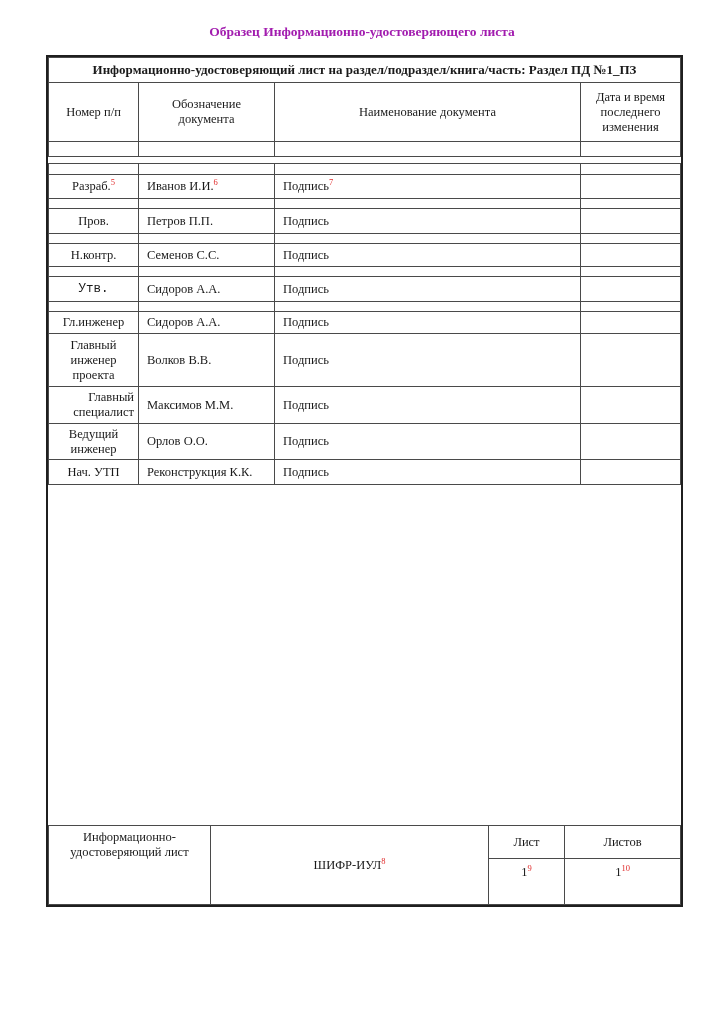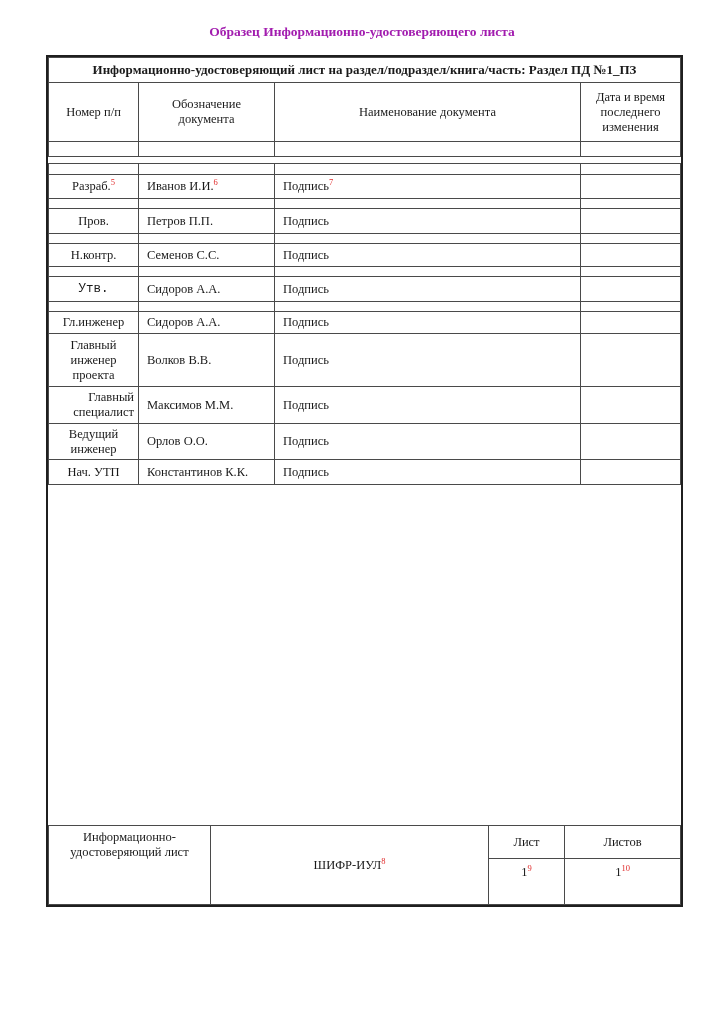--- a/index.html
+++ b/index.html
@@ -151,21 +151,21 @@
           <td></td>
         </tr>
         <tr>
           <td style="height: 33px;"><span>Ведущий инженер</span></td>
           <td class="left"><span>Орлов О.О.</span></td>
           <td class="left"><span>Подпись</span></td>
           <td></td>
         </tr>
         <tr>
           <td style="height: 22px;"><span>Нач. УТП</span></td>
-          <td class="left"><span>Константинов К.К.</span></td>
+          <td class="left"><span>Реконструкция К.К.</span></td>
           <td class="left"><span>Подпись</span></td>
           <td></td>
         </tr>
       </tbody>
   </table>
 
   <table class="tbl-c">
     <colgroup>
         <col style="width:162px">
         <col style="width:278px">

